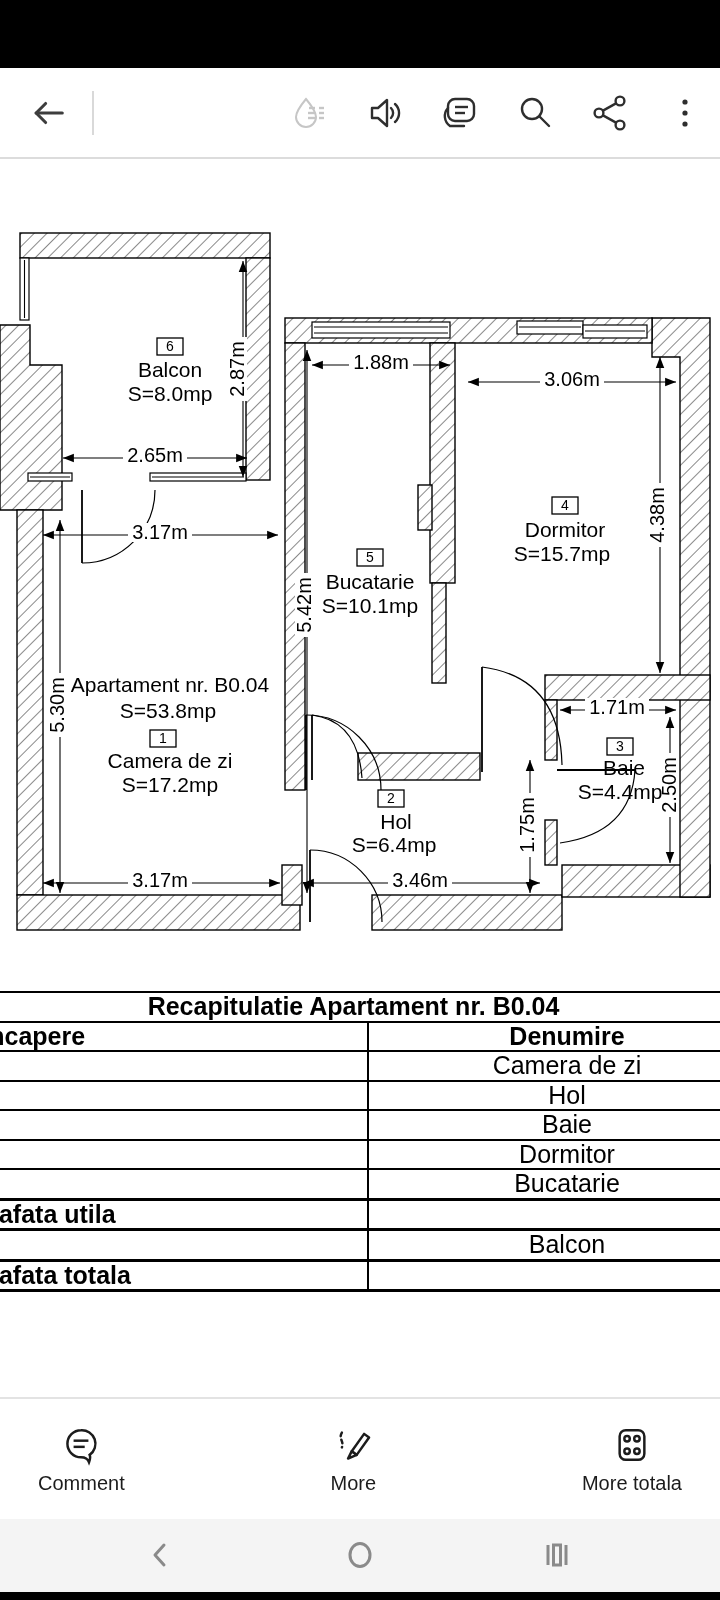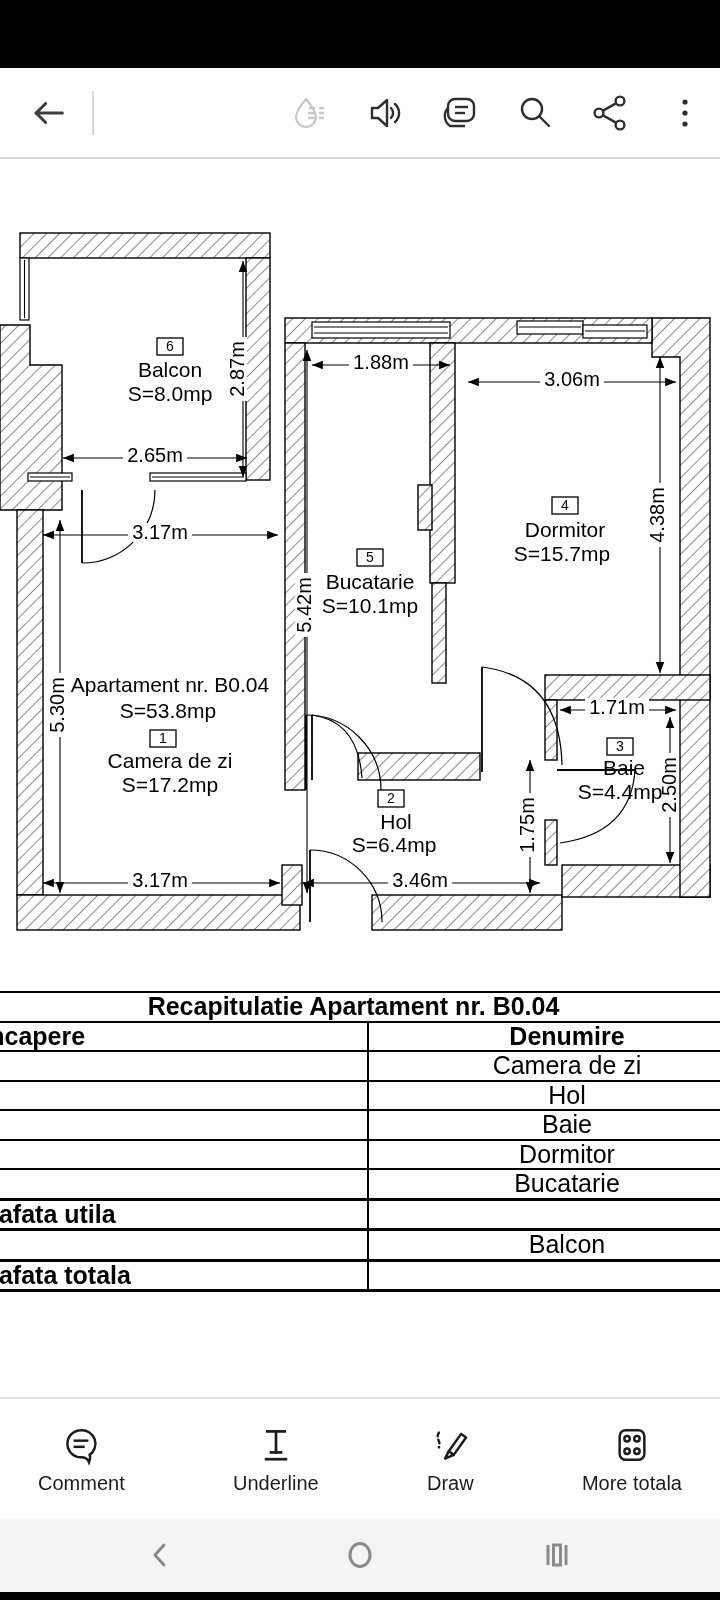--- a/index.html
+++ b/index.html
@@ -364,38 +364,27 @@
         <g fill="none" stroke="#1c1c1c" stroke-width="2">
           <path d="M17,5 a11,11 0 1 0 0,22 q5,0 6.5,4 q1.5,-4 0.5,-6 a11,11 0 0 0 -7,-20 Z"></path>
           <line x1="11" y1="13.5" x2="23" y2="13.5"></line>
             <line x1="11" y1="18.5" x2="20" y2="18.5"></line>
         </g>
       </svg>
       <span class="lbl">Comment</span>
     </div>
     <div class="tool-item">
       <svg width="42" height="42" viewBox="0 0 34 34">
-        <g fill="none" stroke="#1c1c1c" stroke-width="2.2" stroke-linecap="square">
-          <line x1="10" y1="6" x2="24" y2="6"></line>
-            <line x1="17" y1="6" x2="17" y2="23"></line>
-          <line x1="13" y1="23" x2="21" y2="23"></line>
-            <line x1="9" y1="28.5" x2="25" y2="28.5"></line>
-        </g>
-      </svg>
-      <span class="lbl">Underline</span>
-    </div>
-    <div class="tool-item">
-      <svg width="42" height="42" viewBox="0 0 34 34">
         <path d="M8,7 C5,12 10,14 8,19" fill="none" stroke="#1c1c1c" stroke-width="2" stroke-dasharray="3,3" stroke-linecap="round"></path>
         <g fill="none" stroke="#1c1c1c" stroke-width="2" stroke-linejoin="round">
           <path d="M16,22 L26,8 L30,11 L20,25 Z"></path>
           <path d="M16,22 L20,25 L13,28 Z"></path>
         </g>
       </svg>
-      <span class="lbl">Draw</span>
+      <span class="lbl">More</span>
     </div>
     <div class="tool-item">
       <svg width="42" height="42" viewBox="0 0 34 34">
         <g fill="none" stroke="#1c1c1c" stroke-width="2">
           <rect x="7" y="5" width="20" height="24" rx="5"></rect>
           <circle cx="13" cy="12" r="2.2"></circle>
             <circle cx="21" cy="12" r="2.2"></circle>
           <circle cx="13" cy="22" r="2.2"></circle>
             <circle cx="21" cy="22" r="2.2"></circle>
         </g>

